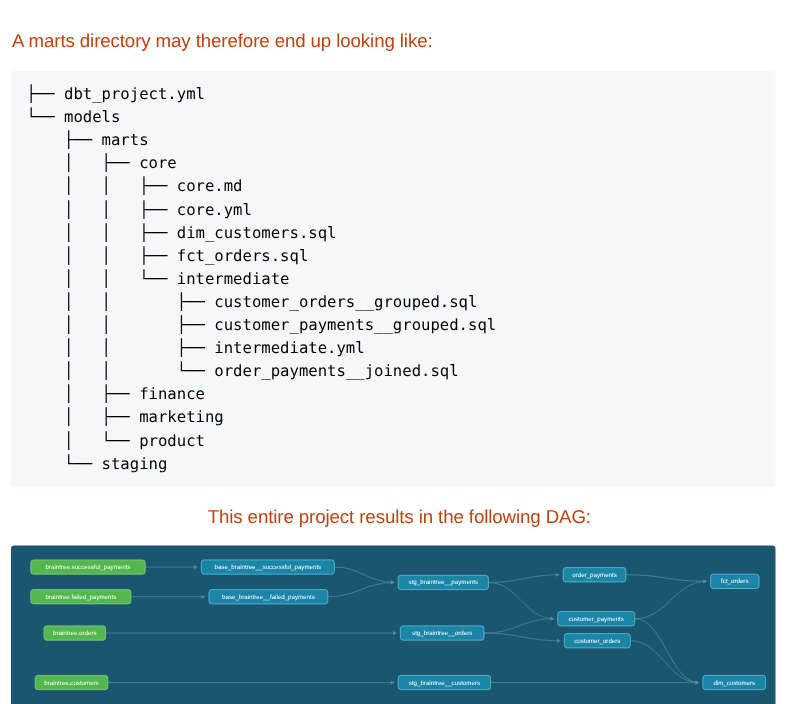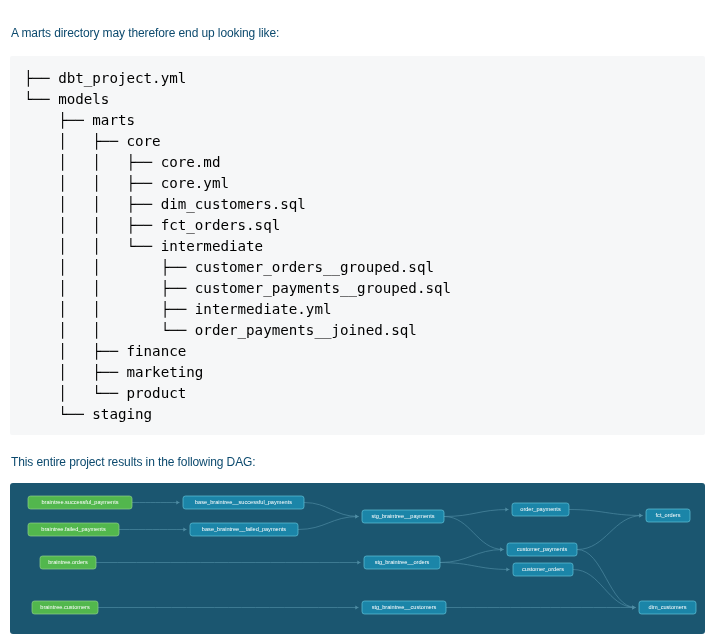--- a/index.html
+++ b/index.html
@@ -16,23 +16,23 @@
   }
 
   .page {
     width: 715px;
     height: 640px;
     position: relative;
     box-sizing: border-box;
   }
 
   .intro-text {
-    font-size: 12px;
+    font-size: 17px;
     line-height: 18px;
-    color: #0c4a6e;
+    color: #c2410c;
     padding: 0 0 0 11px;
     letter-spacing: -0.1px;
   }
 
   #intro-one { padding-top: 12px; }
 
   
   .code-block {
     margin: 14px 10px 0 10px;
     background: #f6f7f8;
@@ -111,21 +111,21 @@
     │   │       ├── customer_orders__grouped.sql
     │   │       ├── customer_payments__grouped.sql
     │   │       ├── intermediate.yml
     │   │       └── order_payments__joined.sql
     │   ├── finance
     │   ├── marketing
     │   └── product
     └── staging</pre>
   </div>
 
-  <p class="intro-text" id="intro-two" style="margin-top:18px;">This entire project results in the following DAG:</p>
+  <p class="intro-text" id="intro-two" style="margin-top:18px;text-align:center;">This entire project results in the following DAG:</p>
 
   <div class="dag-panel">
     <svg class="dag-svg" id="dag-svg" viewBox="0 0 695 151">
       <g id="dag-edges">
           <path d="M 122 19.5 C 143.375 19.5, 148.125 19.5, 169.5 19.5" class="edge"></path>
           <path d="M 169.5 19.5 l -3.2 -1.9 l 0 3.8 z" class="arrowhead"></path>
           <path d="M 109 46.5 C 139.375 46.5, 146.125 46.5, 176.5 46.5" class="edge"></path>
           <path d="M 176.5 46.5 l -3.2 -1.9 l 0 3.8 z" class="arrowhead"></path>
           <path d="M 294 19.5 C 318.525 19.5, 323.975 33.5, 348.5 33.5" class="edge"></path>
           <path d="M 348.5 33.5 l -3.2 -1.9 l 0 3.8 z" class="arrowhead"></path>

